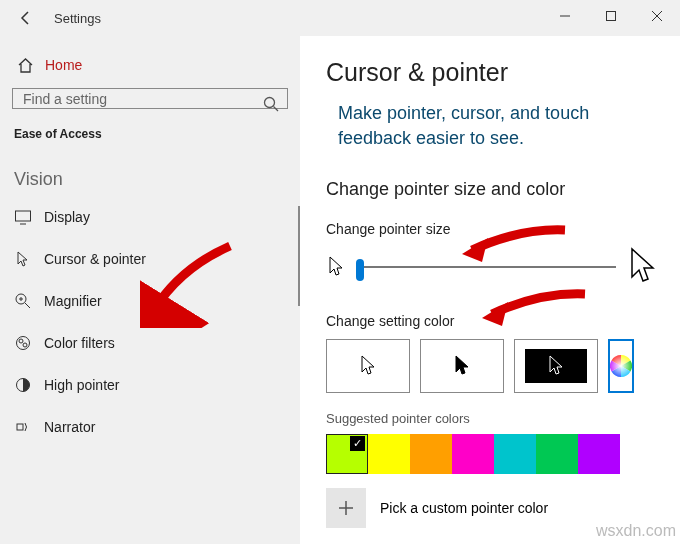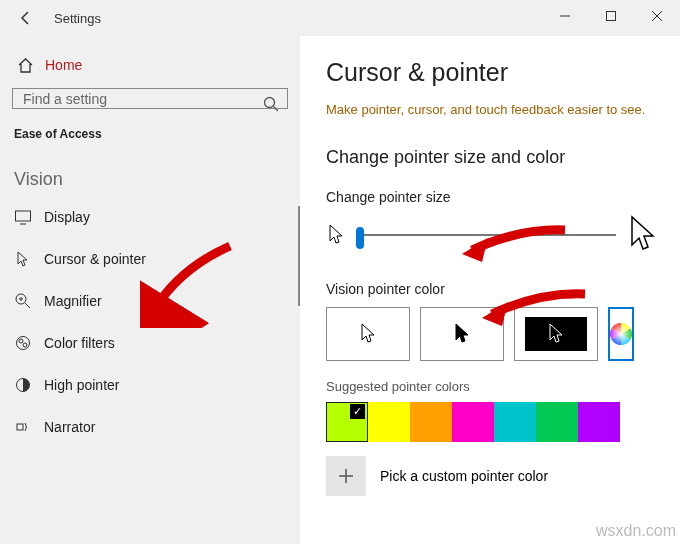--- a/index.html
+++ b/index.html
@@ -16,21 +16,21 @@
     .search { width: 100%; height: 21px; border: 1px solid #888; padding: 0 36px 0 10px; font-size: 14px; background: #f0f0f0; color: #555; }
     .search::placeholder { color: #666; }
     .searchicon { position: absolute; right: 8px; top: 7px; color: #555; }
     .category { font-weight: 700; font-size: 12px; padding: 4px 14px 18px 14px; color: #222; }
     .groupname { font-size: 18px; color: #666; padding: 10px 14px 6px 14px; }
     .navitem { display: flex; align-items: center; gap: 12px; padding: 12px 14px; font-size: 14px; color: #222; cursor: pointer; }
     .navicon { width: 18px; height: 18px; display: flex; align-items: center; justify-content: center; color: #333; }
     .divider { position: absolute; right: 0; top: 170px; width: 2px; height: 100px; background: #888; }
     .main { flex: 1; padding: 22px 22px 0 26px; overflow: hidden; position: relative; }
     .h1 { font-size: 25px; font-weight: 400; color: #222; margin-bottom: 14px; }
-    .desc { font-size: 13px; color: #a16207; margin-bottom: 28px; line-height: 1.4; }
+    .desc { font-size: 18px; color: #0c4a6e; margin-bottom: 28px; line-height: 1.4; margin-left: 12px; }
     .h2 { font-size: 18px; font-weight: 500; color: #222; margin-bottom: 18px; }
     .label { font-size: 14px; color: #222; margin-bottom: 10px; margin-top: 21px; }
     .sizerow { display: flex; align-items: center; gap: 10px; margin-bottom: 26px; }
     .smallcursor { width: 20px; }
     .track { flex: 1; height: 2px; background: #777; position: relative; }
     .thumb { position: absolute; left: 0; top: -7px; width: 8px; height: 22px; background: #0078d4; border-radius: 4px; }
     .bigcursor { width: 32px; }
     .swatches { display: flex; gap: 10px; margin-bottom: 18px; }
     .swatch { width: 84px; height: 54px; border: 1px solid #888; display: flex; align-items: center; justify-content: center; background: #fff; }
     .swatch.dark .swatchinner { background: #000; width: 62px; height: 34px; display: flex; align-items: center; justify-content: center; }
@@ -172,21 +172,21 @@
       <div class="track">
         <div class="thumb"></div>
       </div>
       <span class="bigcursor">
         <svg width="32" height="40" viewBox="0 0 32 40">
             <path d="M6 2 L6 30 L13 23 L17 34 L22 32 L18 21 L27 21 Z" stroke="#000" fill="#fff" stroke-width="1.5"></path>
           </svg>
       </span>
     </div>
 
-    <div class="label">Vision pointer color</div>
+    <div class="label">Change setting color</div>
     <div class="swatches">
       <div class="swatch">
         <svg width="18" height="24" viewBox="0 0 18 24">
             <path d="M3 2 L3 18 L7 14 L9 20 L12 19 L10 13 L15 13 Z" stroke="#000" fill="#fff"></path>
           </svg>
       </div>
       <div class="swatch">
         <svg width="18" height="24" viewBox="0 0 18 24">
             <path d="M3 2 L3 18 L7 14 L9 20 L12 19 L10 13 L15 13 Z" stroke="#000" fill="#000"></path>
           </svg>

